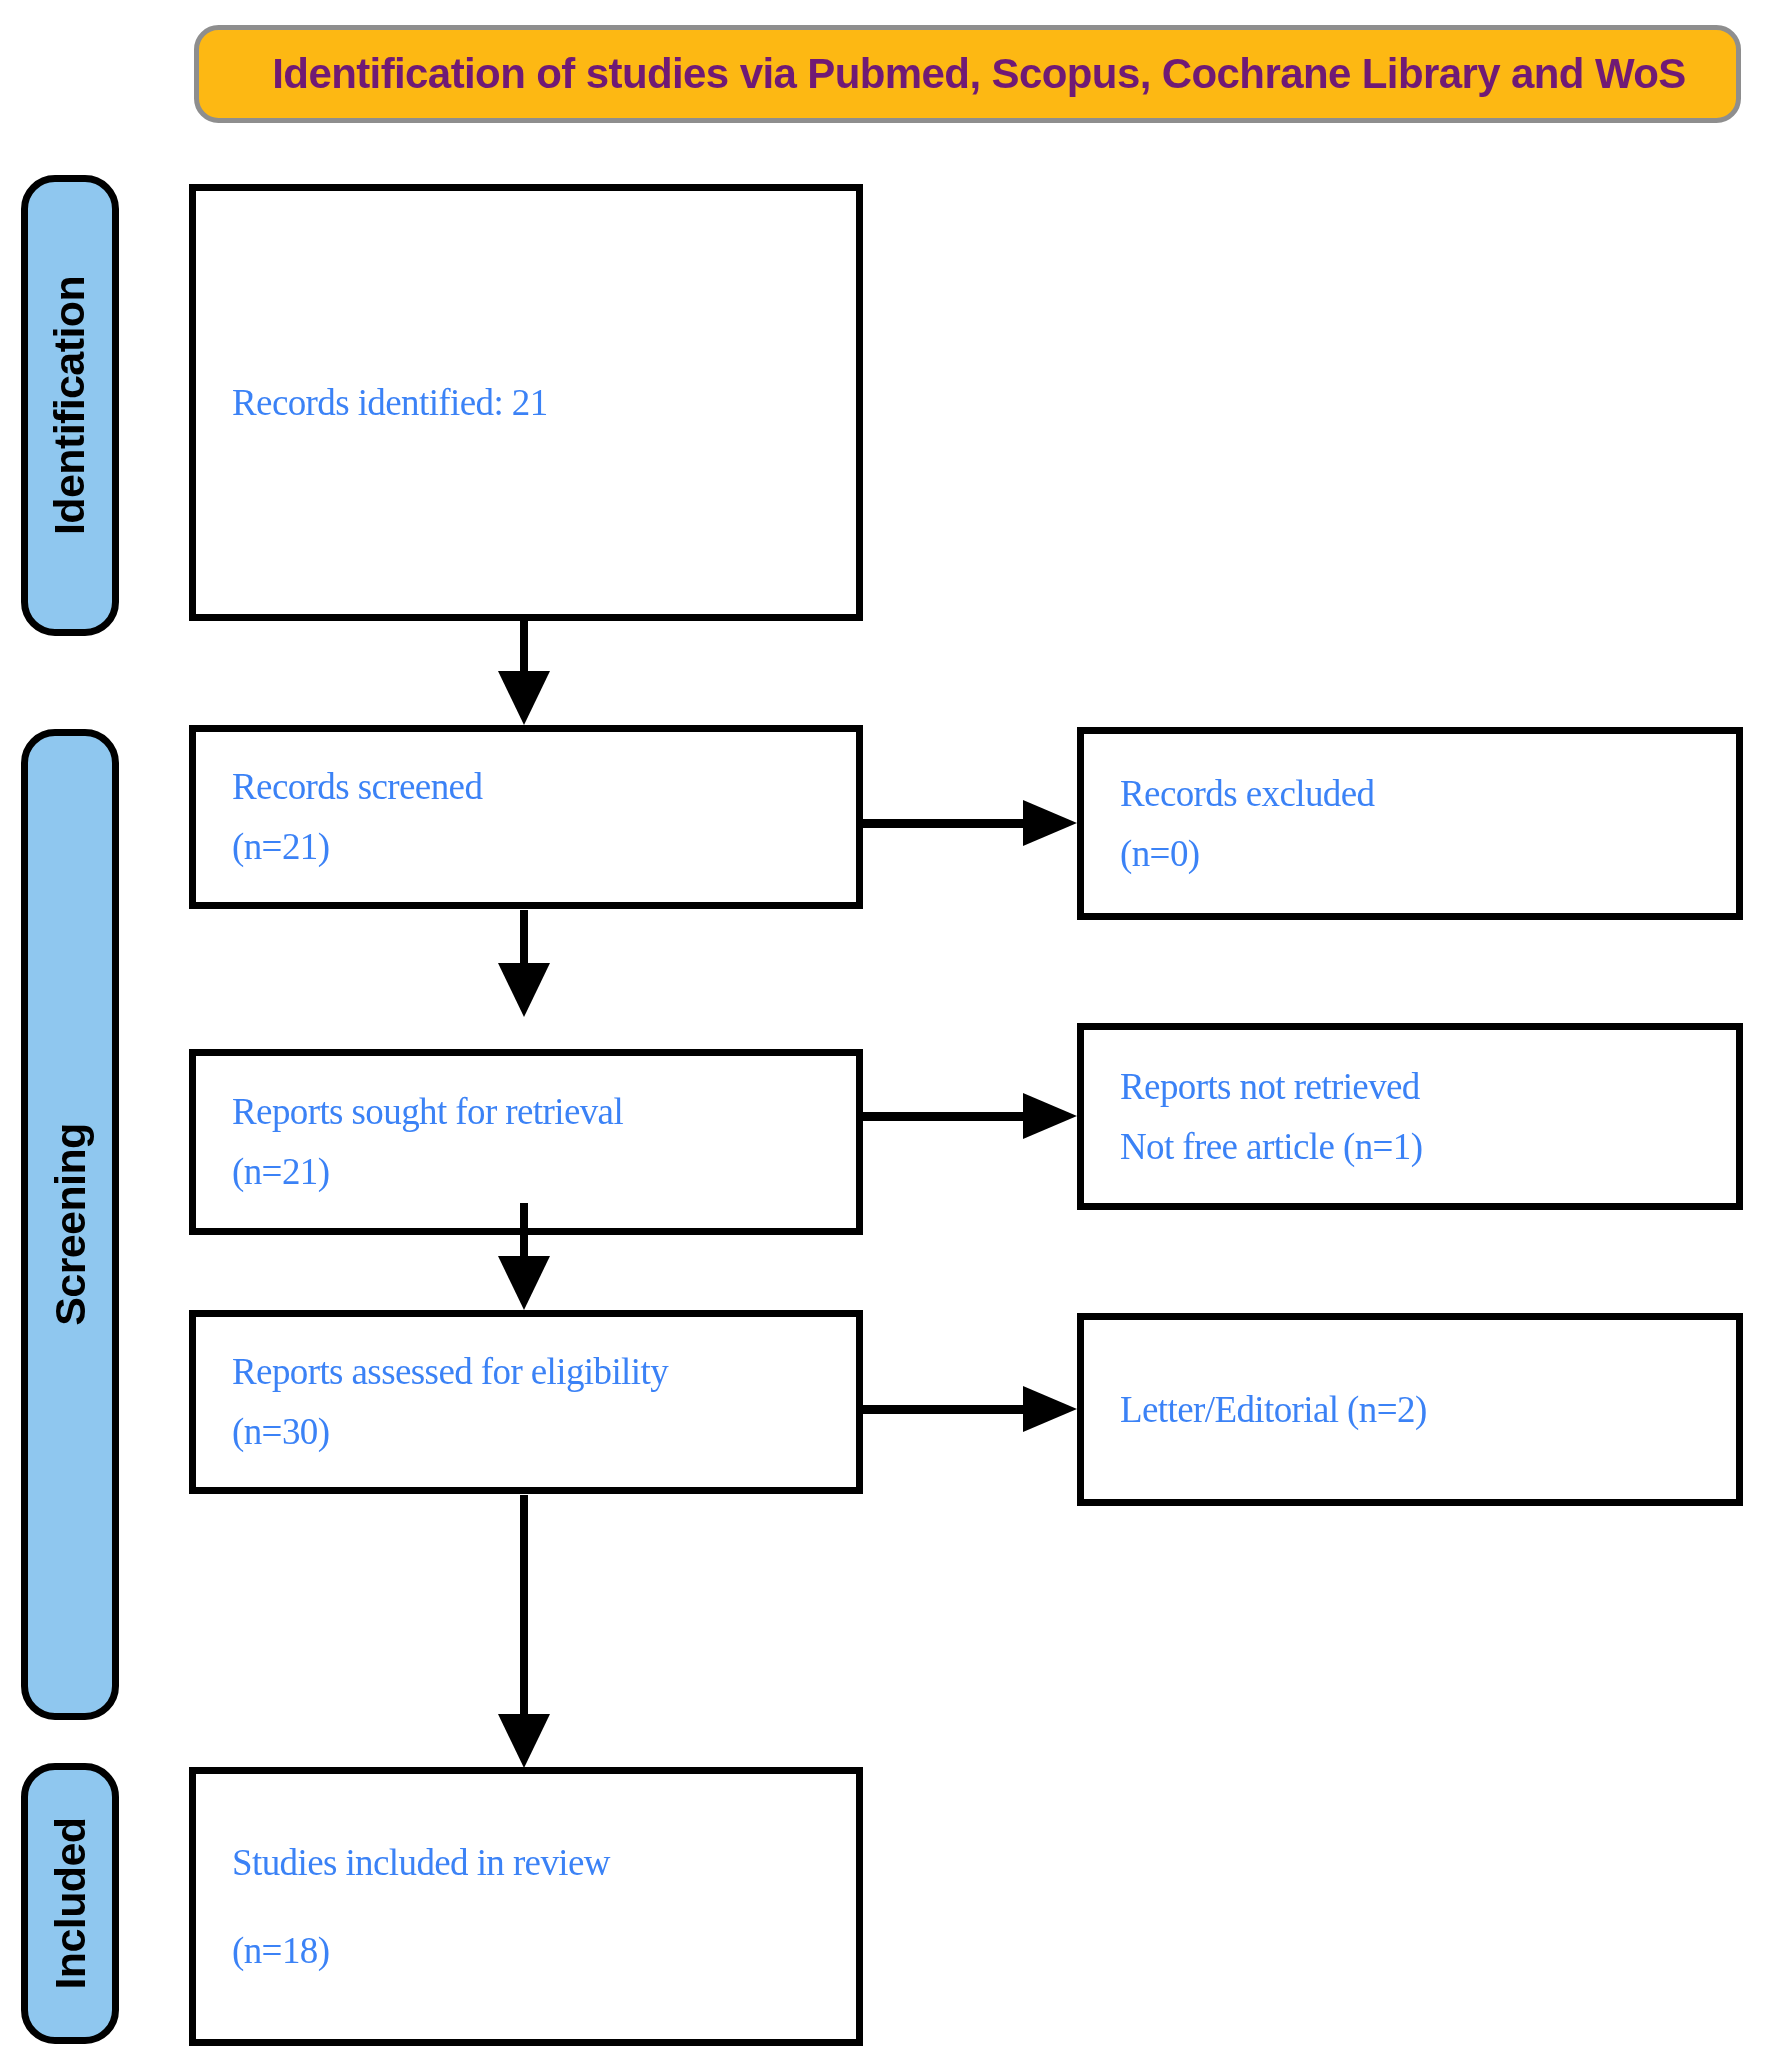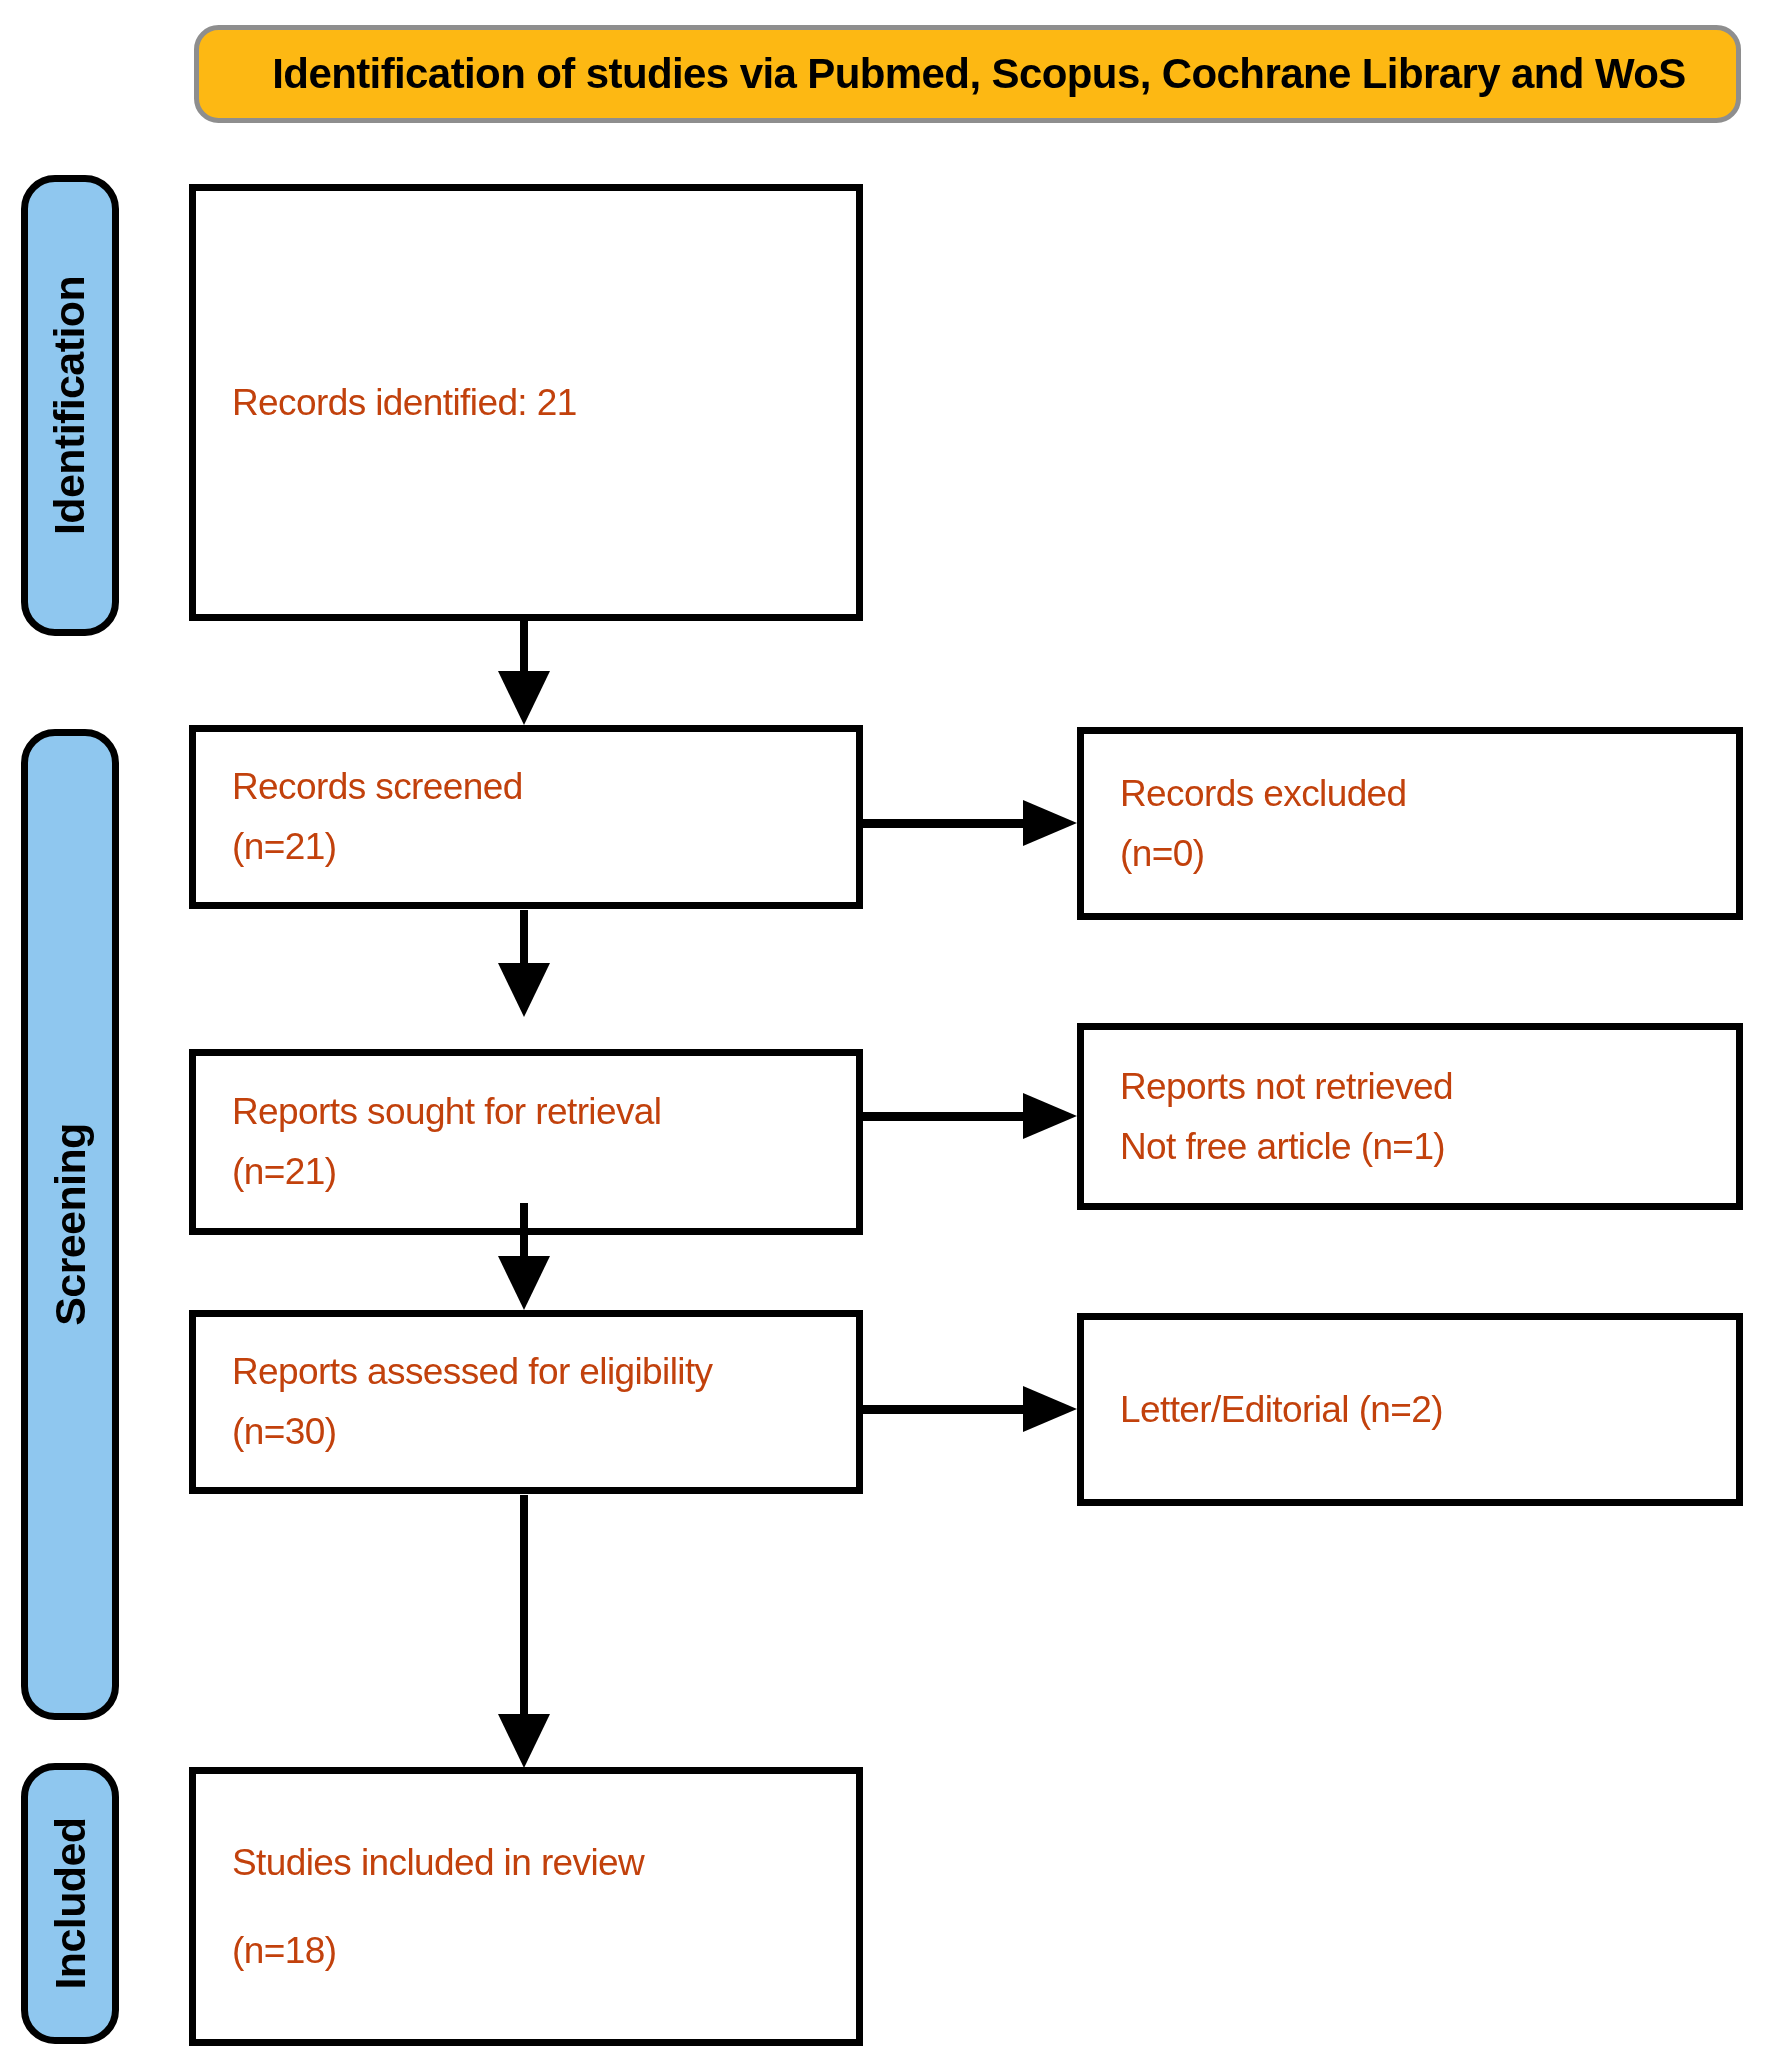--- a/index.html
+++ b/index.html
@@ -10,42 +10,42 @@
   }
   *{box-sizing:border-box;}
 
   
   .banner{
     position:absolute;left:194px;top:24.5px;width:1547px;height:98px;
     background:#FDB813;border:5.3px solid #8E8E8E;border-radius:24.5px;
     display:flex;align-items:center;justify-content:center;
   }
   .banner-text{
-    font-size:42px;font-weight:bold;letter-spacing:-0.6px;color:#000000;white-space:nowrap;margin-left:23px;
+    font-size:42px;font-weight:bold;letter-spacing:-0.6px;color:#701a75;white-space:nowrap;margin-left:23px;
   }
 
   
   .stage{
     position:absolute;left:21px;width:98px;background:#8FC7EF;
     border:7.6px solid #000;border-radius:34px;
     display:flex;align-items:center;justify-content:center;overflow:hidden;
   }
   .stage-label{
     transform:rotate(-90deg);white-space:nowrap;
     font-size:43px;font-weight:bold;letter-spacing:-0.6px;color:#000;
   }
 
   
   .fbox{
     position:absolute;background:#fff;border:7px solid #000;
     display:flex;flex-direction:column;justify-content:center;
     padding:0 16.3px 0 36px;
   }
   .fbox .line{
-    font-size:37px;line-height:60px;letter-spacing:-0.6px;color:#c2410c;white-space:nowrap;
+    font-size:37px;line-height:60px;letter-spacing:-0.6px;color:#3b82f6;white-space:nowrap;font-family:Liberation Serif, serif;
   }
 
   
   .vshaft{position:absolute;width:8.2px;background:#000;}
   .vhead{
     position:absolute;width:0;height:0;
     border-left:26px solid transparent;border-right:26px solid transparent;
     border-top:54px solid #000;
   }
   .hshaft{position:absolute;height:9.3px;background:#000;}

